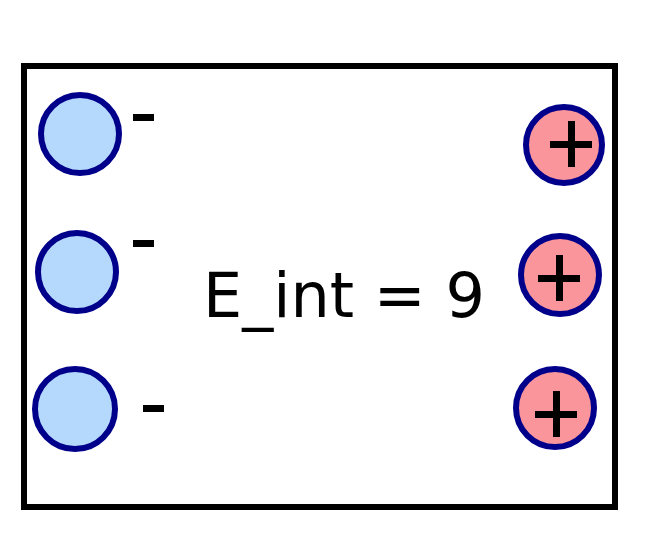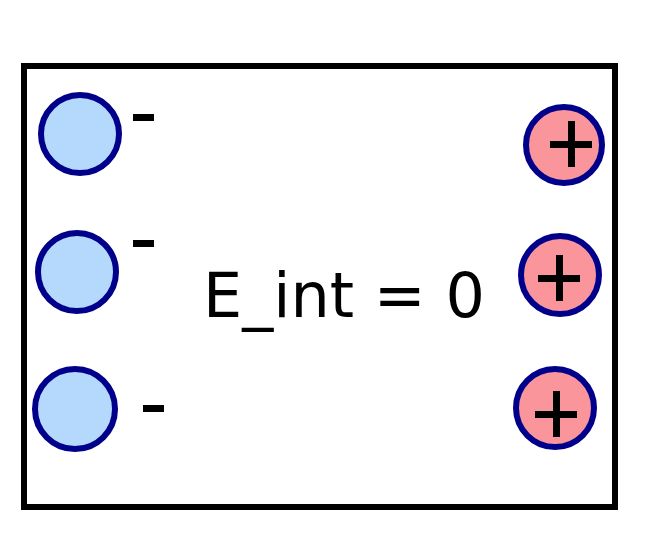--- a/index.html
+++ b/index.html
@@ -45,21 +45,21 @@
   .plus-wrap .v-bar {
     position: absolute;
     top: 0;
   }
 </style>
 </head>
 <body>
 
 <div class="canvas" id="canvas" style="width: 668px; height: 555px; background: rgb(255, 255, 255);">
   <div class="box" id="box" style="left: 21px; top: 63px; width: 597px; height: 447px; border: 6px solid rgb(0, 0, 0); background: rgb(255, 255, 255);"></div>
-  <div class="eint-label" id="eint-label" style="left: 344px; top: 296px; font-size: 62px; color: rgb(0, 0, 0);">E_int = 0</div>
+  <div class="eint-label" id="eint-label" style="left: 344px; top: 296px; font-size: 62px; color: rgb(0, 0, 0);">E_int = 9</div>
   <div id="charges-layer">
       <div class="charge" style="left: 38px; top: 92px; width: 84px; height: 84px; background: rgb(180, 217, 252); border: 6px solid rgb(0, 0, 139);"></div>
       <div class="sign-bar" style="left: 132.5px; top: 113.5px; width: 21px; height: 7px; background: rgb(0, 0, 0);"></div>
       <div class="charge" style="left: 35px; top: 230px; width: 84px; height: 84px; background: rgb(180, 217, 252); border: 6px solid rgb(0, 0, 139);"></div>
       <div class="sign-bar" style="left: 132.5px; top: 239.5px; width: 21px; height: 7px; background: rgb(0, 0, 0);"></div>
       <div class="charge" style="left: 32px; top: 366px; width: 86px; height: 86px; background: rgb(180, 217, 252); border: 6px solid rgb(0, 0, 139);"></div>
       <div class="sign-bar" style="left: 142.5px; top: 404.5px; width: 21px; height: 7px; background: rgb(0, 0, 0);"></div>
       <div class="charge" style="left: 523px; top: 104px; width: 82px; height: 82px; background: rgb(249, 149, 155); border: 6px solid rgb(0, 0, 139);"></div>
       <div class="plus-wrap" style="left: 550px; top: 121px; width: 42px; height: 46px;">
         <div class="h-bar" style="width: 42px; height: 7px; top: 19.5px; background: rgb(0, 0, 0);"></div>

